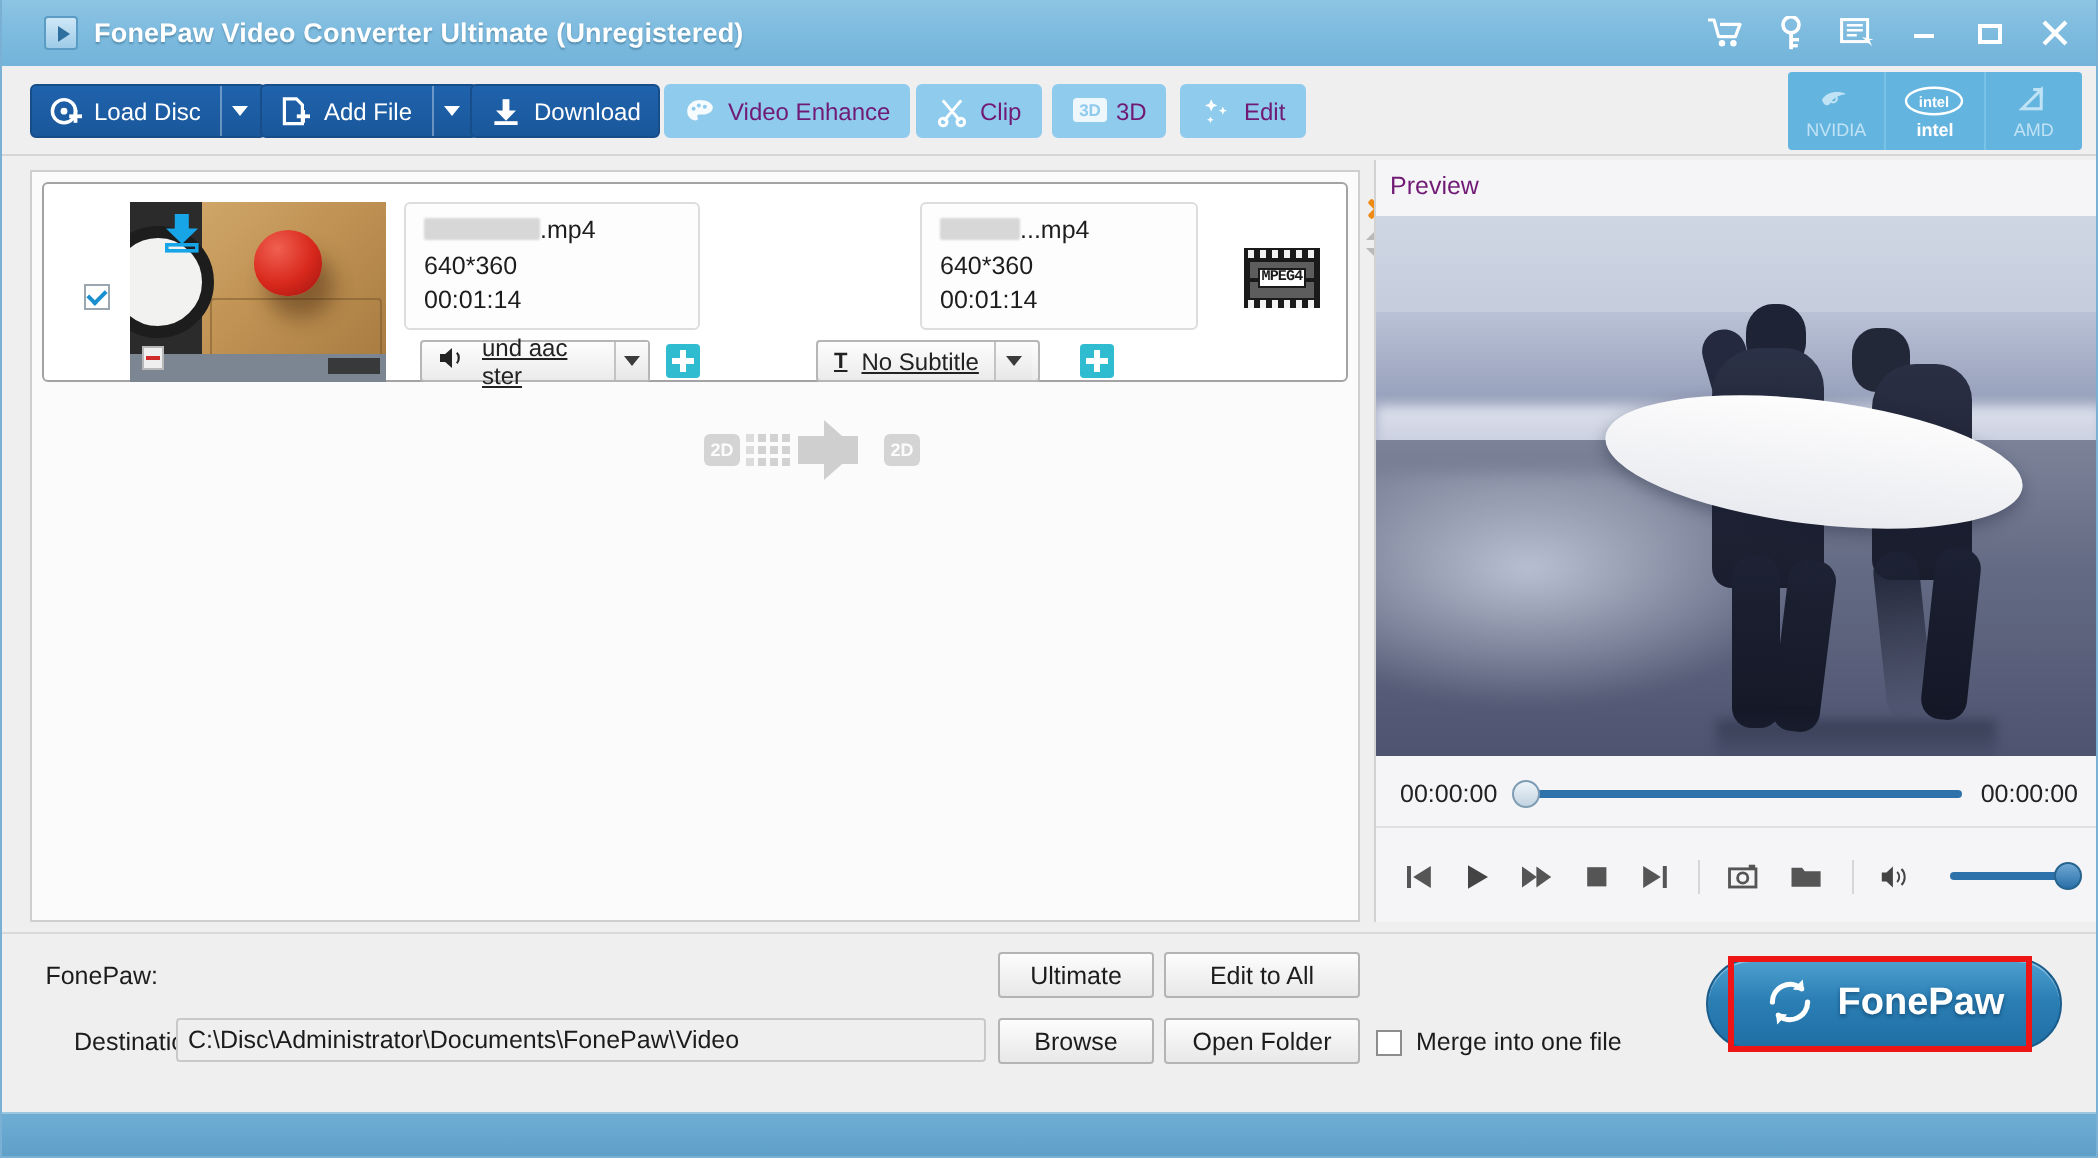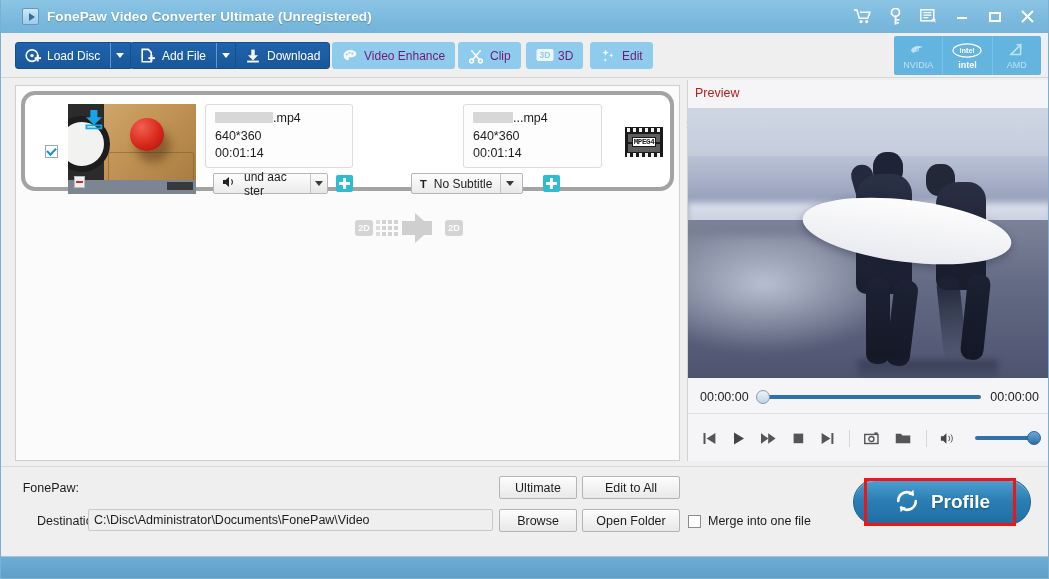--- a/index.html
+++ b/index.html
@@ -121,22 +121,22 @@
   #filelist {
     position: absolute; left: 14px; top: 85px;
     width: 665px; height: 376px;
     background: #fbfbfb;
     border: 1px solid #cfcfcf;
   }
   #file-row {
     position: absolute; left: 5px; top: 5px;
     width: 653px; height: 100px;
     background: #ffffff;
-    border: 4px solid #a3a3a3;
-    border-radius: 14px;
+    border: 1px solid #a3a3a3;
+    border-radius: 3px;
   }
   #row-check {
     position: absolute; left: 20px; top: 50px;
     width: 13px; height: 13px;
     background: #ffffff; border: 1px solid #9aa7b0;
     display: flex; align-items: center; justify-content: center;
   }
   #row-check::after {
     content: ""; width: 7px; height: 4px;
     border-left: 2px solid #1a8fd0; border-bottom: 2px solid #1a8fd0;
@@ -236,21 +236,21 @@
     height: 21px;
     background: linear-gradient(to bottom,#fdfdfd,#ebebeb);
     border: 1px solid #b6b6b6;
     border-radius: 2px;
     display: flex; align-items: center;
     font-size: 12px; color: #222;
     cursor: default;
   }
   .mini-select .ms-body {
     display:flex; align-items:center; gap:7px;
-    padding: 0 8px; height: 100%;
+    padding: 0 8px; height: 100%; text-decoration: underline;
   }
   .mini-select .ms-arrow {
     width: 19px; height: 100%;
     border-left: 1px solid #c3c3c3;
     display: flex; align-items: center; justify-content: center;
     background: linear-gradient(to bottom,#fcfcfc,#e7e7e7);
   }
   .caret-dark {
     width: 0; height: 0;
     border-left: 4px solid transparent;
@@ -315,21 +315,21 @@
   
   #preview {
     position: absolute; left: 686px; top: 80px;
     width: 363px; height: 381px;
     background: #f5f5f7;
     border-left: 1px solid #d2d2d2;
   }
   #preview-title {
     height: 26px; padding-left: 7px;
     display: flex; align-items: center;
-    font-size: 12.5px; color: #b91c1c;
+    font-size: 12.5px; color: #701a75;
   }
   #video {
     position: absolute; left: 0; top: 28px;
     width: 363px; height: 270px;
     overflow: hidden;
     background: linear-gradient(to bottom,#c8cfdd 0%,#b3bcd0 18%,#8d94ad 45%,#6f7690 70%,#565c74 100%);
   }
   #video .sky {
     position:absolute; left:0; top:0; width:363px; height:62px;
     background: linear-gradient(to bottom,#cfd6e3,#c2cadb);
@@ -916,20 +916,20 @@
   <div id="convert-wrap">
     <div id="convert-btn">
       <span>
         <svg width="26" height="26" viewBox="0 0 26 26">
             <path d="M4.2 13a8.8 8.8 0 0 1 14.6-6.6" stroke="#fff" stroke-width="2.6" fill="none" stroke-linecap="round"></path>
             <path d="M21.8 13a8.8 8.8 0 0 1-14.6 6.6" stroke="#fff" stroke-width="2.6" fill="none" stroke-linecap="round"></path>
             <path d="M19.4 1.8l.6 5.6-5.6-.7z" fill="#fff"></path>
             <path d="M6.6 24.2L6 18.6l5.6.7z" fill="#fff"></path>
           </svg>
       </span>
-      <span class="ctxt">Profile</span>
+      <span class="ctxt">FonePaw</span>
     </div>
     <div id="convert-hl"></div>
   </div>
 
   <div id="statusbar"></div>
 
 </div>
 
 </body></html>

